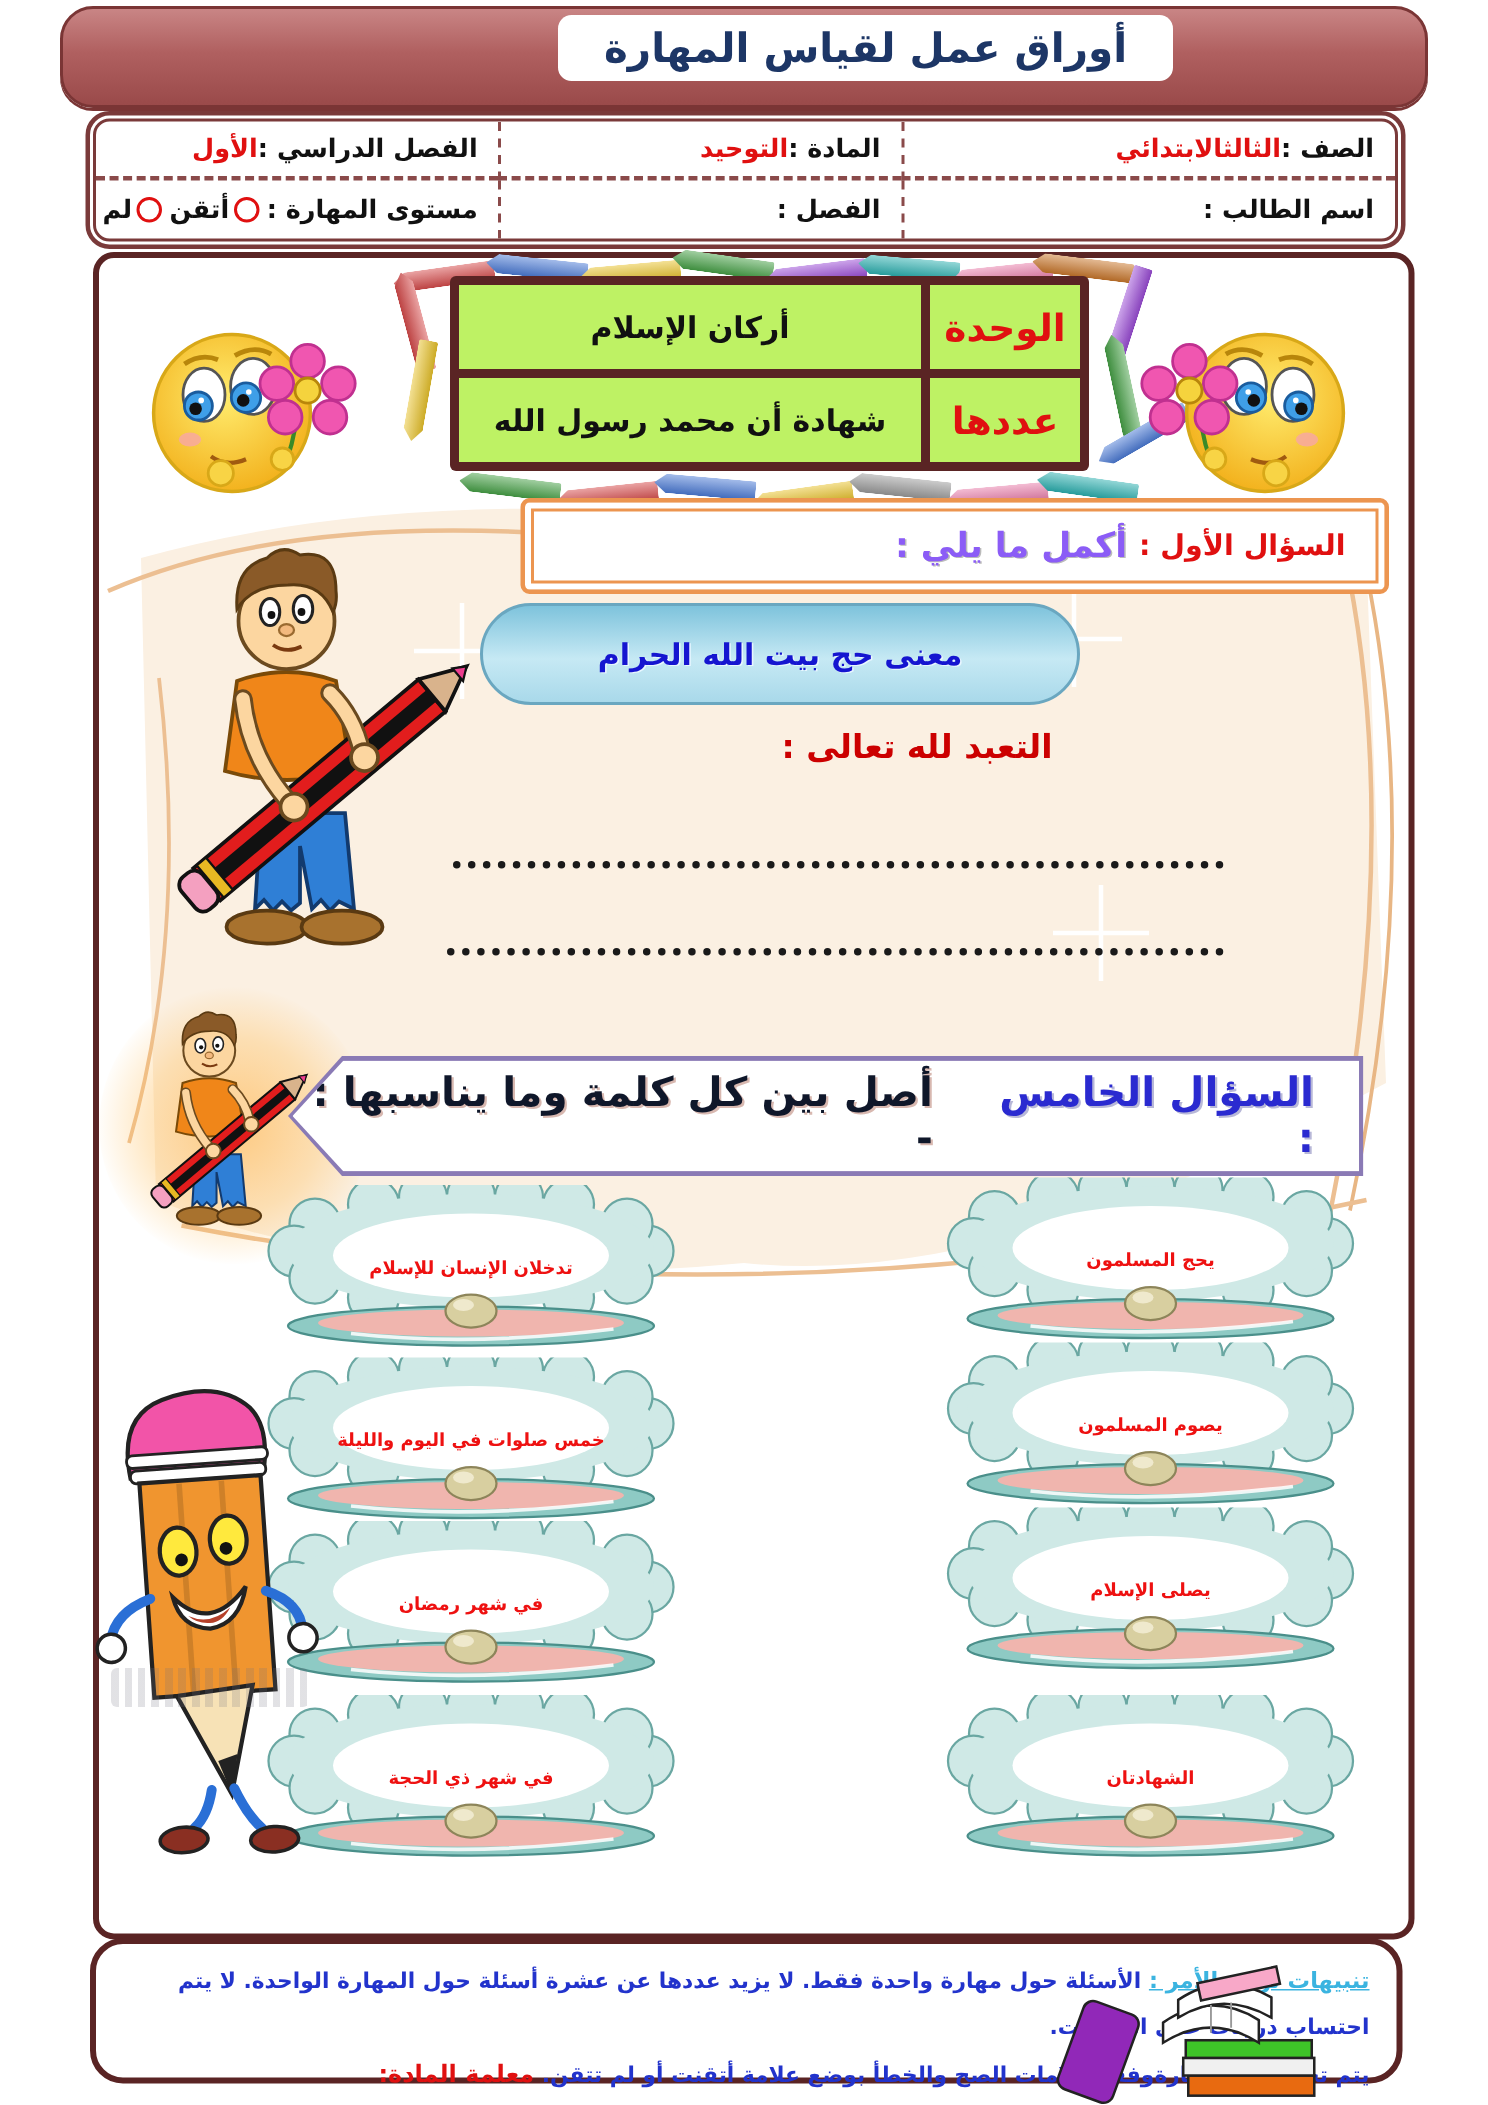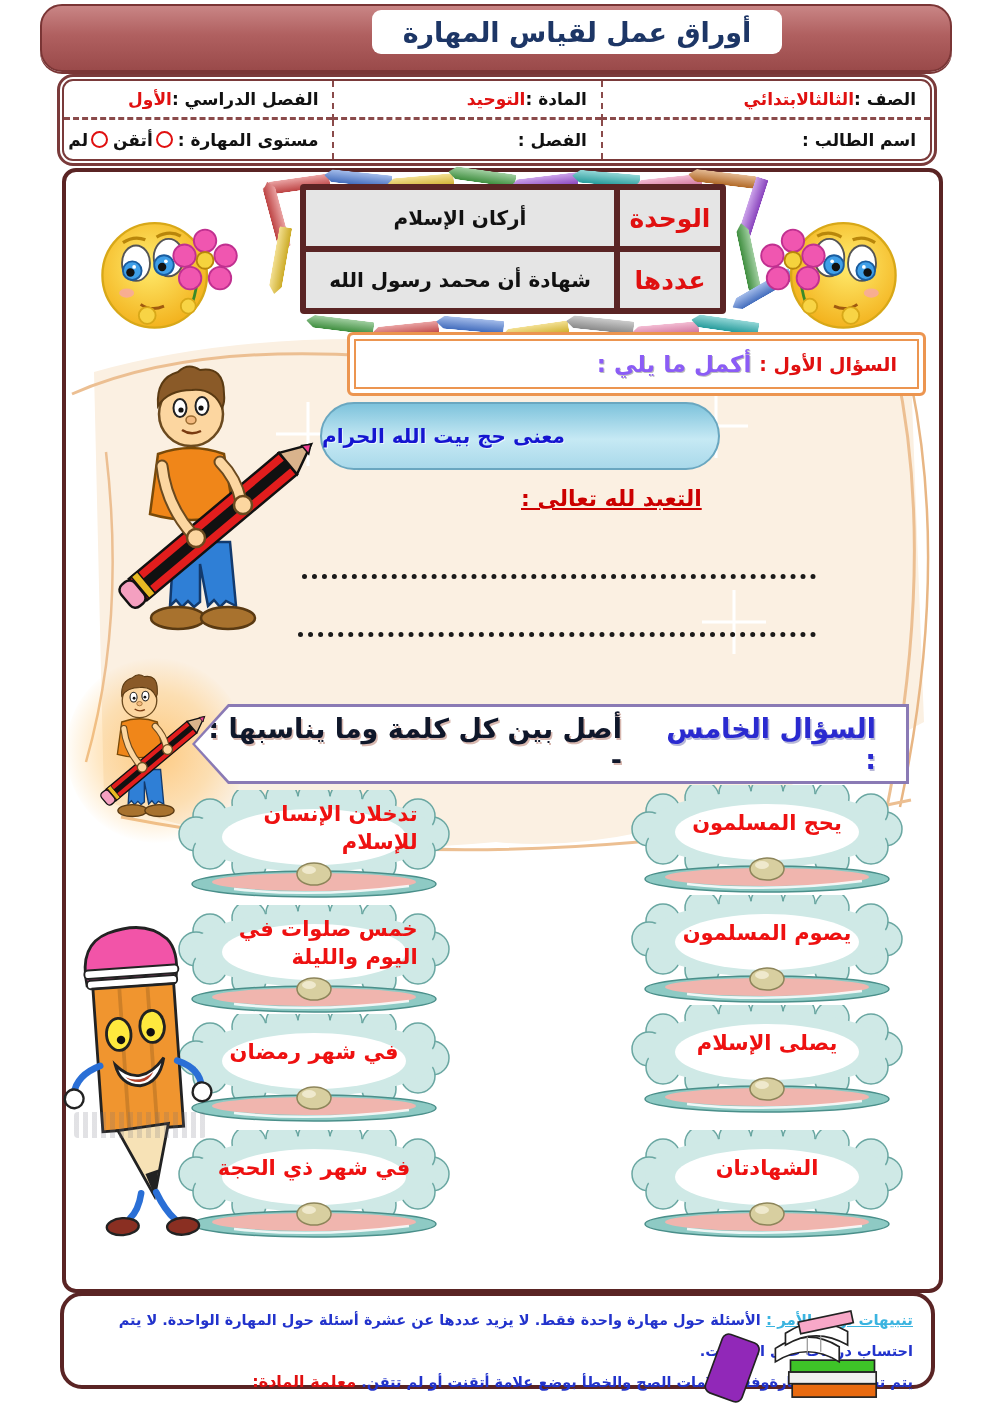--- a/index.html
+++ b/index.html
@@ -34,63 +34,63 @@
         background:#fff;}
 
   
   .crayon{position:absolute;width:68px;height:13px;border-radius:2px;z-index:1;
         background:linear-gradient(180deg,rgba(255,255,255,.5),rgba(0,0,0,.12)),var(--c);
         clip-path:polygon(0 50%,12% 0,100% 0,100% 100%,12% 100%);}
 
   
   .unit-table{left:234px;top:12px;width:426px;height:130px;background:#5a2424;border-radius:4px;
         padding:6px;box-sizing:border-box;display:grid;grid-template-columns:100px 1fr;gap:6px;z-index:2;}
-  .ut-cell{background:#e5e5e5;display:flex;align-items:center;justify-content:center;font-weight:bold;}
+  .ut-cell{background:#bef264;display:flex;align-items:center;justify-content:center;font-weight:bold;}
   .ut-label{color:#e01010;font-size:25px;}
   .ut-value{color:#111;font-size:20px;}
 
   
   .parchment{left:0;top:130px;width:873px;height:590px;z-index:0;}
 
   .sparkle{position:absolute;width:64px;height:64px;z-index:1;}
   .sparkle:before,.sparkle:after{content:"";position:absolute;background:#fff;}
   .sparkle:before{left:50%;top:0;width:3px;height:100%;transform:translateX(-50%);}
   .sparkle:after{top:50%;left:0;height:3px;width:100%;transform:translateY(-50%);}
 
   
   .q1-box{left:281px;top:160px;width:579px;height:64px;background:#fff;border:3px solid #ec9550;
         border-radius:6px;box-shadow:inset 0 0 0 4px #fff,inset 0 0 0 6px #ec9550;z-index:3;
         display:flex;align-items:center;padding:0 26px;box-sizing:border-box;}
   .q1-label{color:#e01010;font-size:19px;font-weight:bold;margin-left:8px;}
   .q1-instr{color:#8b5cf6;font-size:23px;font-weight:bold;text-shadow:1px 1px 0 #bbb;}
 
   .pill{left:254px;top:230px;width:396px;height:64px;border-radius:34px;z-index:3;
         background:linear-gradient(180deg,#7ec3dc 0%,#c6e9f4 55%,#a9d9ea 100%);
-        border:2px solid #6aa7c0;display:flex;align-items:center;justify-content:flex-end;}
+        border:2px solid #6aa7c0;display:flex;align-items:center;justify-content:center;}
   .pill span{color:#1515d0;font-size:20px;font-weight:bold;text-shadow:1px 1px 0 #e8f6ff;}
 
   .lead-red{left:455px;top:314px;width:278px;z-index:3;text-align:left;}
-  .lead-red span{color:#cc0000;font-size:22px;font-weight:bold;text-decoration:underline;}
+  .lead-red span{color:#cc0000;font-size:22px;font-weight:bold;}
 
   .dots{height:0;border-bottom:5px dotted #1a1a1a;z-index:3;}
 
   
   .q5-outer{left:126px;top:532px;width:717px;height:80px;background:#8a7ab5;z-index:4;
         clip-path:polygon(36px 0,100% 0,100% 100%,36px 100%,0 50%);}
   .q5-inner{position:absolute;left:3px;right:3px;top:3px;bottom:3px;background:#fff;
         clip-path:polygon(34px 0,100% 0,100% 100%,34px 100%,0 50%);
         display:flex;align-items:center;justify-content:center;padding-right:30px;box-sizing:border-box;}
   .q5-label{color:#2a2ad0;font-size:27px;font-weight:bold;text-shadow:1.5px 1.5px 0 #b8b8d8;margin-left:28px;}
   .q5-instr{color:#0f172a;font-size:27px;font-weight:bold;text-shadow:1.5px 1.5px 0 #d8b8b0;}
 
   
   .cloud{position:absolute;width:280px;height:112px;z-index:3;}
   .cloud svg{position:absolute;inset:0;width:100%;height:100%;}
-  .cloud-text{position:absolute;left:13%;right:13%;top:8px;height:60px;display:flex;align-items:center;
-        justify-content:center;text-align:right;color:#ee1111;font-size:21px;font-weight:bold;line-height:1.35;}
+  .cloud-text{position:absolute;left:13%;right:13%;top:25px;height:60px;display:flex;align-items:center;
+        justify-content:center;text-align:right;color:#ee1111;font-size:12px;font-weight:bold;line-height:1.35;}
 
   .glow{position:absolute;border-radius:50%;z-index:2;
         background:radial-gradient(circle,rgba(255,176,64,.6) 0%,rgba(255,190,90,.35) 45%,rgba(255,200,120,0) 72%);}
 
   .watermark{left:8px;top:940px;width:132px;height:26px;z-index:4;opacity:.45;border-radius:4px;
         background:repeating-linear-gradient(90deg,rgba(110,110,125,.45) 0 5px,rgba(255,255,255,0) 5px 9px);}
 
   
   .note{left:60px;top:1292px;width:875px;height:97px;border:4px solid #5a2424;border-radius:22px;
         background:#fff;box-sizing:border-box;padding:8px 18px 6px 18px;text-align:right;line-height:1.95;}

